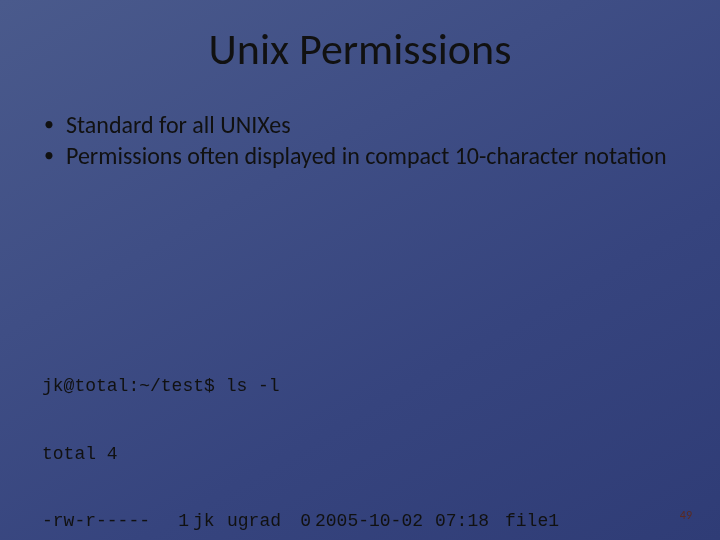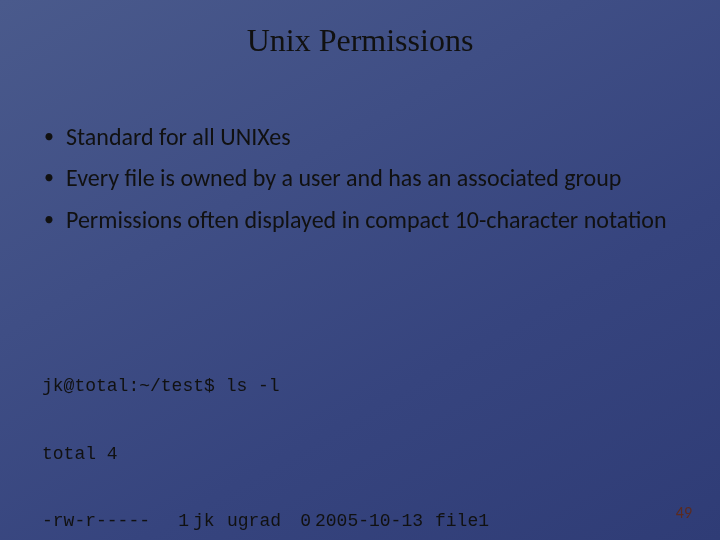--- a/index.html
+++ b/index.html
@@ -17,44 +17,42 @@
     position: relative;
     box-sizing: border-box;
     color: #111;
   }
   .title {
     position: absolute;
     top: 22px;
     left: 0;
     width: 100%;
     text-align: center;
-    font-size: 32px;
+    font-size: 44px;
     font-weight: 400;
     color: #111;
-    font-family: Liberation Serif, serif;
   }
   .body {
     position: absolute;
     top: 110px;
     left: 42px;
     width: 640px;
     font-size: 24px;
     line-height: 1.22;
     color: #111;
   }
   .body ul {
     margin: 0;
     padding: 0;
     list-style: none;
   }
   .body li {
     position: relative;
     padding-left: 24px;
     margin-bottom: 2px;
-    margin-top: 12px;
   }
   .body li::before {
     content: "•";
     position: absolute;
     left: 2px;
     top: 0;
     font-size: 20px;
     line-height: 1.4;
     color: #111;
   }
@@ -82,55 +80,53 @@
   .col-user  { width: 34px; }
   .col-group { width: 66px; }
   .col-size  { width: 18px; text-align: right; padding-right: 4px;}
   .col-date  { width: 120px; }
   .col-time  { width: 70px; }
   .col-name  { flex: 1; font-family: Liberation Mono, monospace; }
   .pagenum {
     position: absolute;
     bottom: 18px;
     right: 28px;
-    font-size: 16px;
+    font-size: 12px;
     color: #5b2a1f;
   }
 </style>
 </head>
 <body>
 
 <div class="slide">
 
   <div class="title">Unix Permissions</div>
 
   <div class="body">
     <ul>
       <li>
         <span>Standard for all UNIXes</span>
       </li>
       <li>
-        <span>Every file is owned by a user and has an associated group</span>
-      </li>
-      <li>
         <span>Permissions often displayed in compact 10-character notation</span>
       </li>
     </ul>
   </div>
 
   <div class="terminal">
     <div><span>jk@total:~/test$ </span><span>ls -l</span></div>
     <div>total 4</div>
     <div class="term-row">
       <span class="col-perm">-rw-r-----</span>
       <span class="col-links">1</span>
       <span class="col-user">jk</span>
       <span class="col-group">ugrad</span>
       <span class="col-size">0</span>
-      <span class="col-date">2005-10-13</span>
+      <span class="col-date">2005-10-02</span>
+      <span class="col-time">07:18</span>
       <span class="col-name">file1</span>
     </div>
     
   </div>
 
   <div class="pagenum">49</div>
 
 </div>
 
 </body></html>

